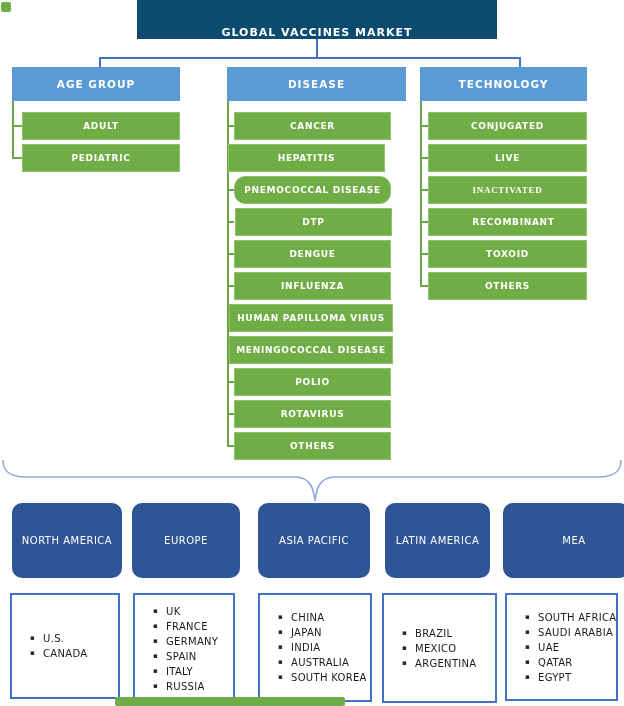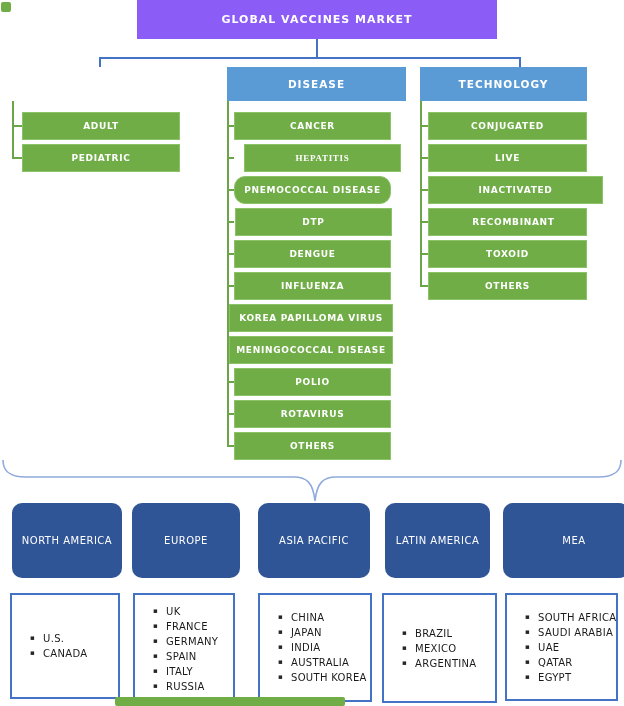--- a/index.html
+++ b/index.html
@@ -1,21 +1,21 @@
 <!DOCTYPE html>
 <html><head>
 <meta charset="utf-8">
 <style>
   html,body{margin:0;padding:0;background:#fff;}
   #stage{position:relative;width:624px;height:706px;background:#fff;overflow:hidden;
          font-family:"DejaVu Sans","Liberation Sans",sans-serif;}
 
   
-  .root-box{position:absolute;left:137px;top:0;width:360px;height:39px;background:#8b5cf6;
-            display:flex;align-items:center;justify-content:center;color:#fff;font-weight:bold;
+  .root-box{position:absolute;left:137px;top:0;width:360px;height:39px;background:#0c4a6e;
+            display:flex;align-items:flex-end;justify-content:center;color:#fff;font-weight:bold;
             font-size:11px;letter-spacing:1px;}
 
   
   .bline{position:absolute;background:#4472c4;}
 
   
   .corner-chip{position:absolute;left:1px;top:2px;width:10px;height:10px;background:#70ad47;border-radius:2px;}
   .bottom-bar{position:absolute;left:115px;top:697px;width:230px;height:9px;background:#70ad47;border-radius:2px;}
 
   
@@ -51,61 +51,62 @@
     <span>GLOBAL VACCINES MARKET</span>
   </div>
 
   <div class="bline" style="left:316px;top:39px;width:2px;height:18px;"></div>
   <div class="bline" style="left:99px;top:57px;width:422px;height:2px;"></div>
   <div class="bline" style="left:99px;top:57px;width:2px;height:10px;"></div>
   <div class="bline" style="left:519px;top:57px;width:2px;height:11px;"></div>
 
   <div id="columns-root">
       <div class="seg-col" style="left: 12px; width: 168px; height: 105px;">
+        <div class="seg-header">AGE GROUP</div>
         <div class="gline" style="left: 0px; top: 34px; width: 1.5px; height: 57px;"></div>
         <div class="gline" style="left: 0px; top: 58px; width: 10px; height: 1.5px;"></div>
         <div class="seg-row" style="top: 45px; left: 10px; width: 158px;">ADULT</div>
         <div class="gline" style="left: 0px; top: 90px; width: 10px; height: 1.5px;"></div>
         <div class="seg-row" style="top: 77px; left: 10px; width: 158px;">PEDIATRIC</div>
       </div>
       <div class="seg-col" style="left: 227px; width: 179px; height: 393px;">
         <div class="seg-header">DISEASE</div>
         <div class="gline" style="left: 0px; top: 34px; width: 1.5px; height: 345px;"></div>
         <div class="gline" style="left: 0px; top: 58px; width: 7px; height: 1.5px;"></div>
         <div class="seg-row" style="top: 45px; left: 7px; width: 157px;">CANCER</div>
         <div class="gline" style="left: 0px; top: 90px; width: 7px; height: 1.5px;"></div>
-        <div class="seg-row" style="top: 77px; left: 17px; width: 157px; font-family: Liberation Serif, serif;">HEPATITIS</div>
+        <div class="seg-row" style="top: 77px; left: 1px; width: 157px;">HEPATITIS</div>
         <div class="gline" style="left: 0px; top: 122px; width: 7px; height: 1.5px;"></div>
         <div class="seg-row" style="top: 109px; left: 7px; width: 157px; border-radius: 11px;">PNEMOCOCCAL DISEASE</div>
         <div class="gline" style="left: 0px; top: 154px; width: 7px; height: 1.5px;"></div>
         <div class="seg-row" style="top: 141px; left: 8px; width: 157px;">DTP</div>
         <div class="gline" style="left: 0px; top: 186px; width: 7px; height: 1.5px;"></div>
         <div class="seg-row" style="top: 173px; left: 7px; width: 157px;">DENGUE</div>
         <div class="gline" style="left: 0px; top: 218px; width: 7px; height: 1.5px;"></div>
         <div class="seg-row" style="top: 205px; left: 7px; width: 157px;">INFLUENZA</div>
         <div class="gline" style="left: 0px; top: 250px; width: 7px; height: 1.5px;"></div>
-        <div class="seg-row" style="top: 237px; left: 2px; width: 164px;">KOREA PAPILLOMA VIRUS</div>
+        <div class="seg-row" style="top: 237px; left: 2px; width: 164px;">HUMAN PAPILLOMA VIRUS</div>
         <div class="gline" style="left: 0px; top: 282px; width: 7px; height: 1.5px;"></div>
         <div class="seg-row" style="top: 269px; left: 2px; width: 164px;">MENINGOCOCCAL DISEASE</div>
         <div class="gline" style="left: 0px; top: 314px; width: 7px; height: 1.5px;"></div>
         <div class="seg-row" style="top: 301px; left: 7px; width: 157px;">POLIO</div>
         <div class="gline" style="left: 0px; top: 346px; width: 7px; height: 1.5px;"></div>
         <div class="seg-row" style="top: 333px; left: 7px; width: 157px;">ROTAVIRUS</div>
         <div class="gline" style="left: 0px; top: 378px; width: 7px; height: 1.5px;"></div>
         <div class="seg-row" style="top: 365px; left: 7px; width: 157px;">OTHERS</div>
       </div>
       <div class="seg-col" style="left: 420px; width: 167px; height: 233px;">
         <div class="seg-header">TECHNOLOGY</div>
         <div class="gline" style="left: 0px; top: 34px; width: 1.5px; height: 185px;"></div>
         <div class="gline" style="left: 0px; top: 58px; width: 8px; height: 1.5px;"></div>
         <div class="seg-row" style="top: 45px; left: 8px; width: 159px;">CONJUGATED</div>
         <div class="gline" style="left: 0px; top: 90px; width: 8px; height: 1.5px;"></div>
         <div class="seg-row" style="top: 77px; left: 8px; width: 159px;">LIVE</div>
         <div class="gline" style="left: 0px; top: 122px; width: 8px; height: 1.5px;"></div>
-        <div class="seg-row" style="top: 109px; left: 8px; width: 175px;">INACTIVATED</div>
+        <div class="seg-row" style="top: 109px; left: 8px; width: 159px; font-family: Liberation Serif, serif;">INACTIVATED</div>
         <div class="gline" style="left: 0px; top: 154px; width: 8px; height: 1.5px;"></div>
         <div class="seg-row" style="top: 141px; left: 8px; width: 159px; padding-left: 12px;">RECOMBINANT</div>
         <div class="gline" style="left: 0px; top: 186px; width: 8px; height: 1.5px;"></div>
         <div class="seg-row" style="top: 173px; left: 8px; width: 159px;">TOXOID</div>
         <div class="gline" style="left: 0px; top: 218px; width: 8px; height: 1.5px;"></div>
         <div class="seg-row" style="top: 205px; left: 8px; width: 159px;">OTHERS</div>
       </div>
     </div>
 
   <svg class="brace-svg" viewBox="0 0 624 48">

